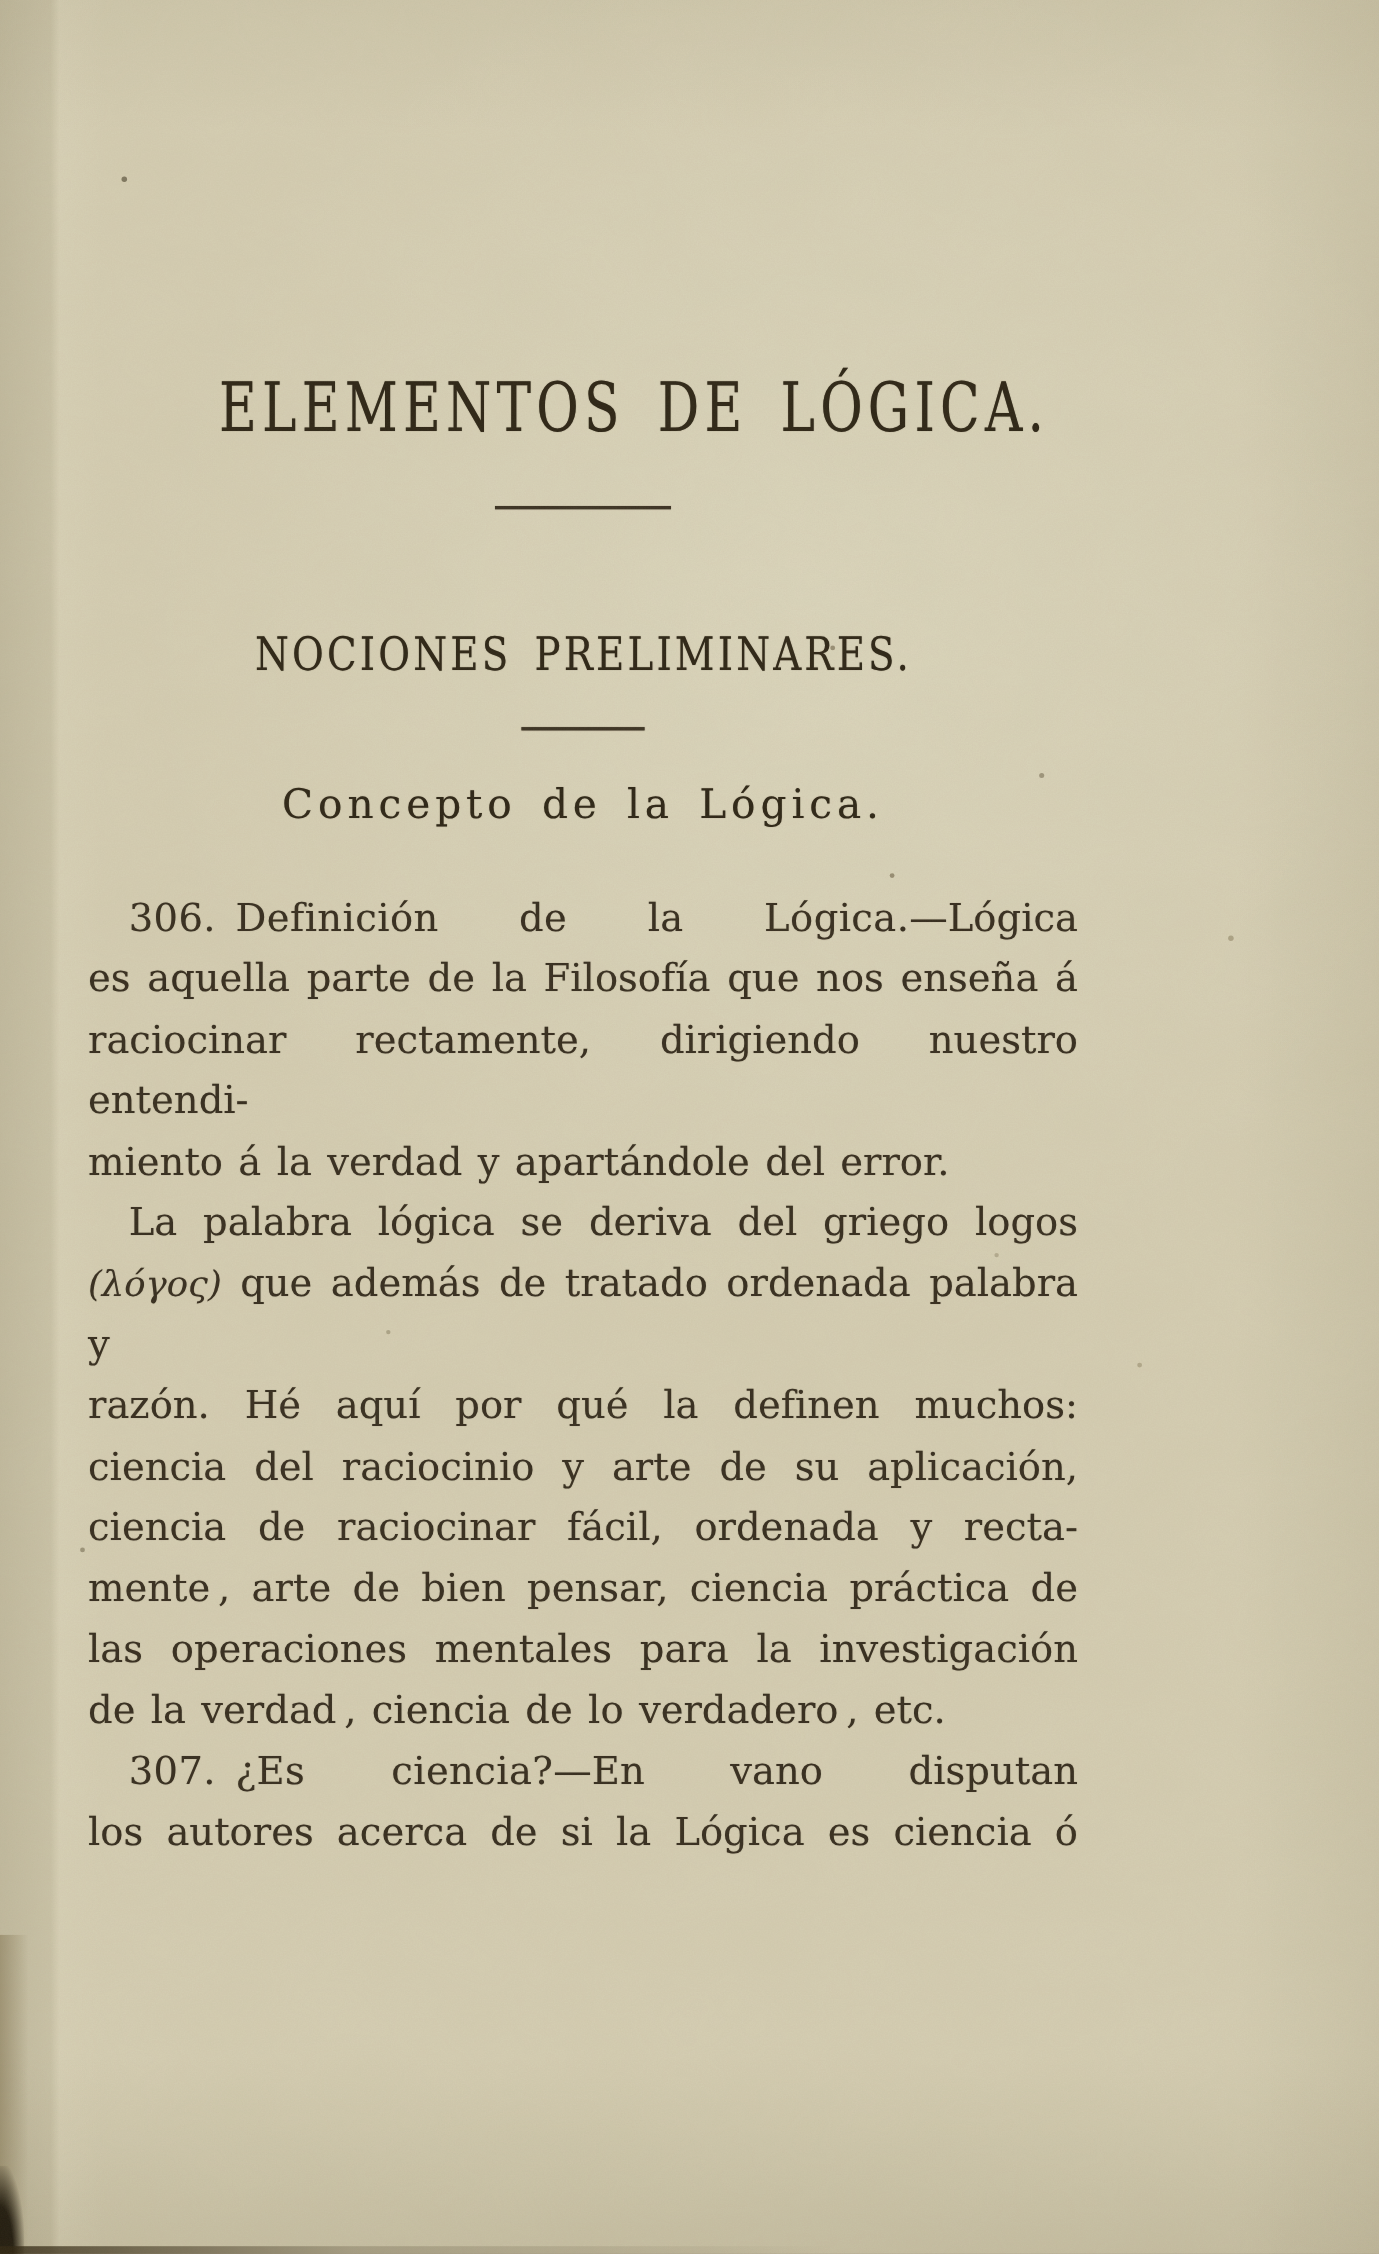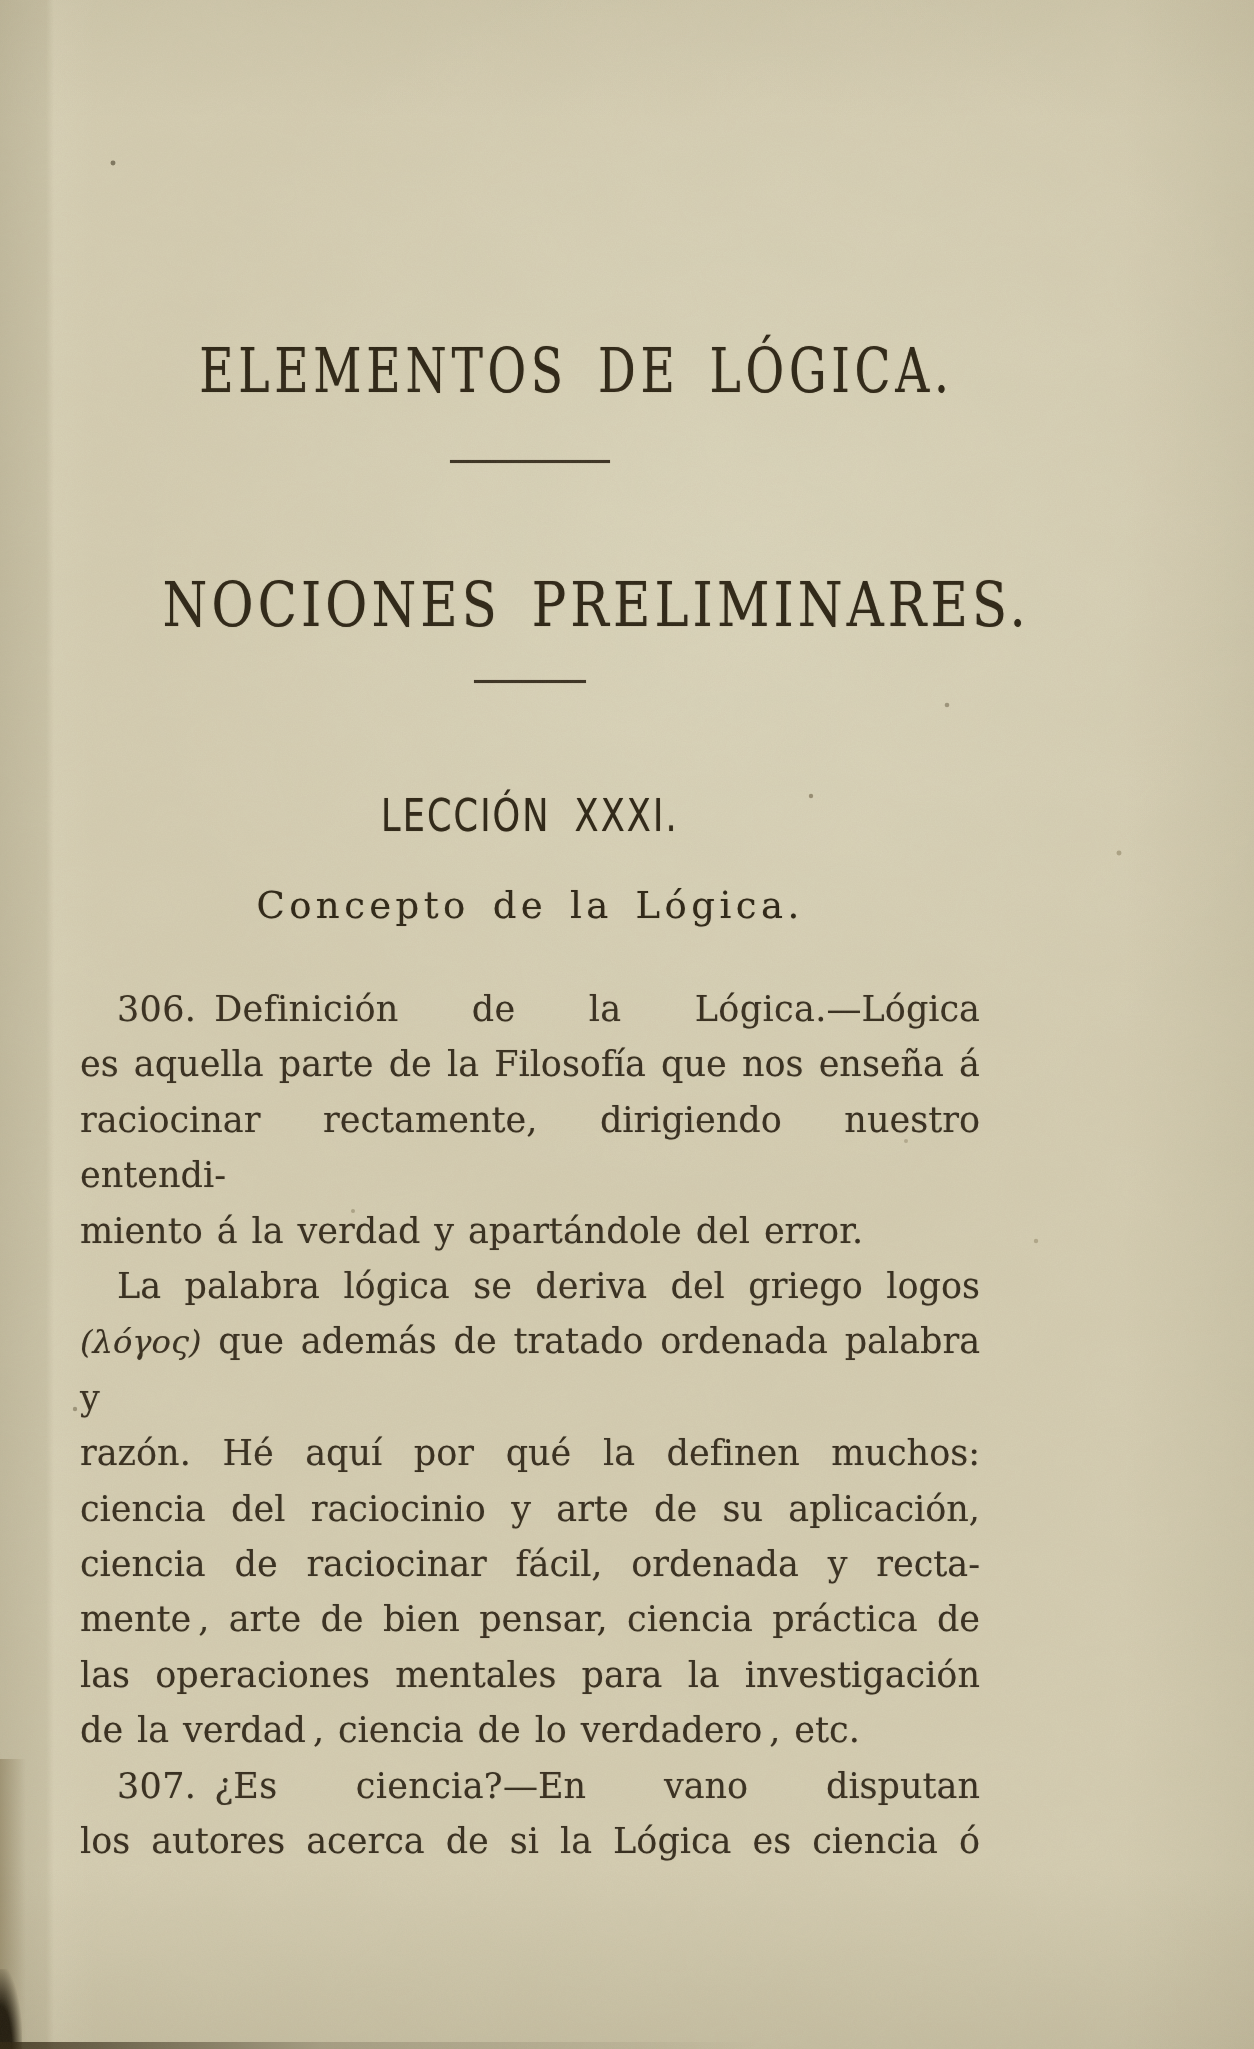--- a/index.html
+++ b/index.html
@@ -59,21 +59,21 @@
     font-size:62px;line-height:1;font-weight:400;color:var(--heading-ink);
     letter-spacing:0.10em;word-spacing:0.22em;
     text-shadow:0 0 1px rgba(44,36,21,0.55);
   }
   .title .squeeze{transform:scaleX(0.76);}
   .rule{margin:0 auto;background:var(--divider);box-shadow:0 0 1px rgba(58,49,34,0.6);}
   .rule-1{width:160px;height:3px;margin-top:58px;}
   .rule-2{width:112px;height:3px;margin-top:45px;}
   .section{
     margin:111px 0 0;text-align:center;white-space:nowrap;
-    font-size:61px;line-height:1;font-weight:400;color:var(--heading-ink);
+    font-size:42px;line-height:1;font-weight:400;color:var(--heading-ink);
     letter-spacing:0.08em;word-spacing:0.20em;
     text-shadow:0 0 1px rgba(44,36,21,0.5);
   }
   .section .squeeze{transform:scaleX(0.84);}
   .lesson{
     margin:110px 0 0;text-align:center;white-space:nowrap;
     font-family:"DejaVu Sans","Liberation Sans",sans-serif;
     font-size:45px;line-height:1;font-weight:400;color:var(--heading-ink);
     letter-spacing:0.06em;word-spacing:0.30em;
     text-shadow:0 0 1px rgba(44,36,21,0.45);
@@ -110,23 +110,20 @@
 
   <div class="content">
     <div class="title">
       <span class="squeeze">ELEMENTOS DE LÓGICA.</span>
     </div>
     <div class="rule rule-1"></div>
     <div class="section">
       <span class="squeeze">NOCIONES PRELIMINARES.</span>
     </div>
     <div class="rule rule-2"></div>
-    <div class="lesson">
-      <span class="squeeze">LECCIÓN XXXI.</span>
-    </div>
     <div class="subtitle">Concepto de la Lógica.</div>
     <div class="body-text">
         <div class="line indent justify"><span class="run-bold">306. Definición de la Lógica.</span><span class="run-normal">—</span><span class="run-italic">Lógica</span></div>
         <div class="line justify"><span class="run-italic">es aquella parte de la Filosofía que nos enseña á</span></div>
         <div class="line justify"><span class="run-italic">raciocinar rectamente, dirigiendo nuestro entendi-</span></div>
         <div class="line"><span class="run-italic">miento á la verdad y apartándole del error.</span></div>
         <div class="line indent justify"><span class="run-normal">La palabra </span><span class="run-italic">lógica</span><span class="run-normal"> se deriva del griego </span><span class="run-italic">logos</span></div>
         <div class="line justify"><span class="run-greek">(λόγος)</span><span class="run-normal"> que además de </span><span class="run-italic">tratado</span><span class="run-normal"> ordenada </span><span class="run-italic">palabra</span><span class="run-normal"> y</span></div>
         <div class="line justify"><span class="run-italic">razón.</span><span class="run-normal"> Hé aquí por qué la definen muchos:</span></div>
         <div class="line justify"><span class="run-normal">ciencia del raciocinio y arte de su aplicación,</span></div>

